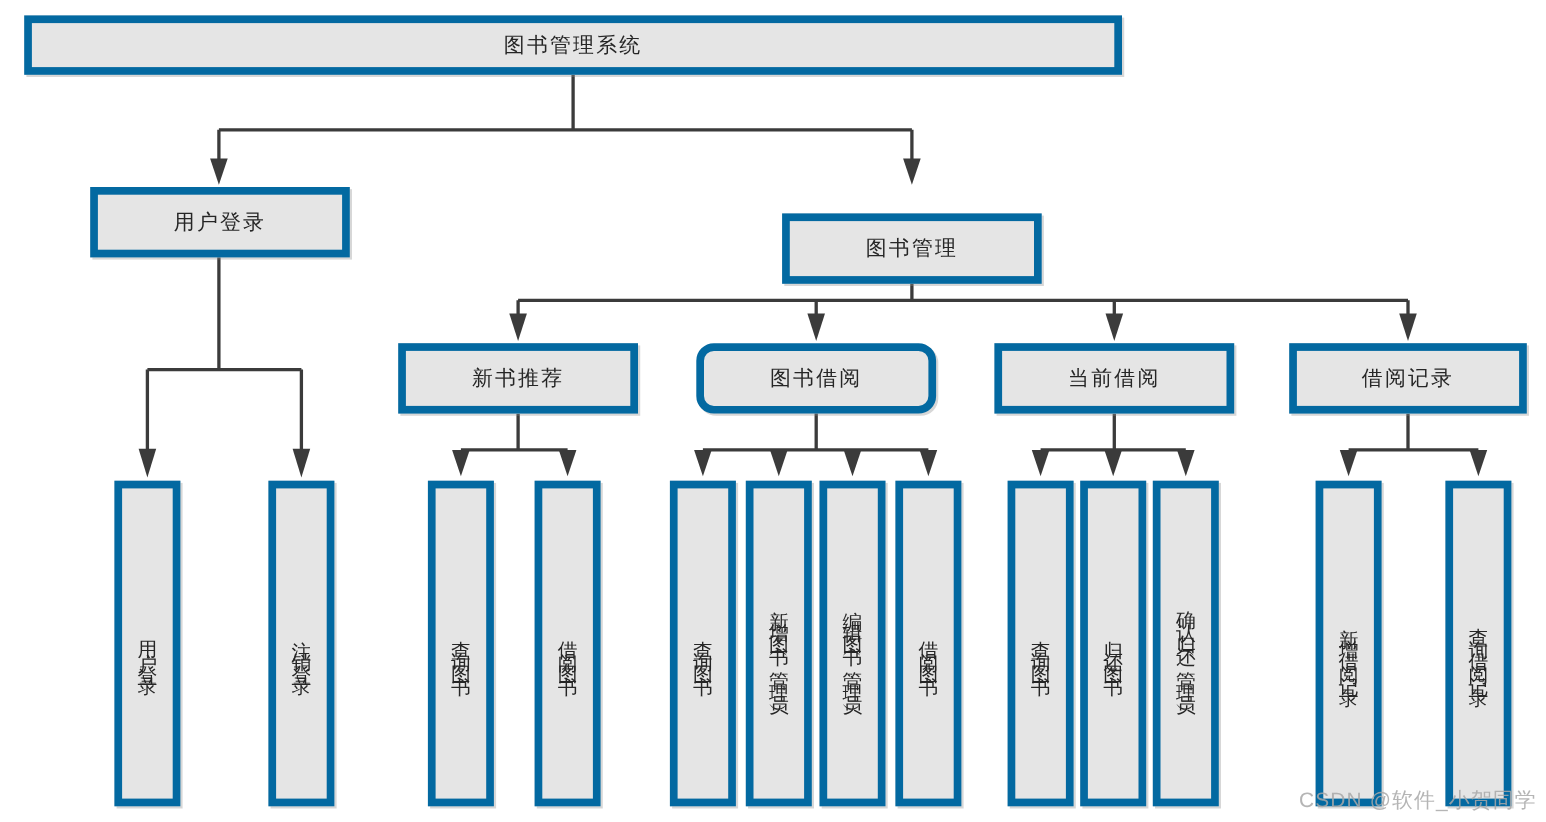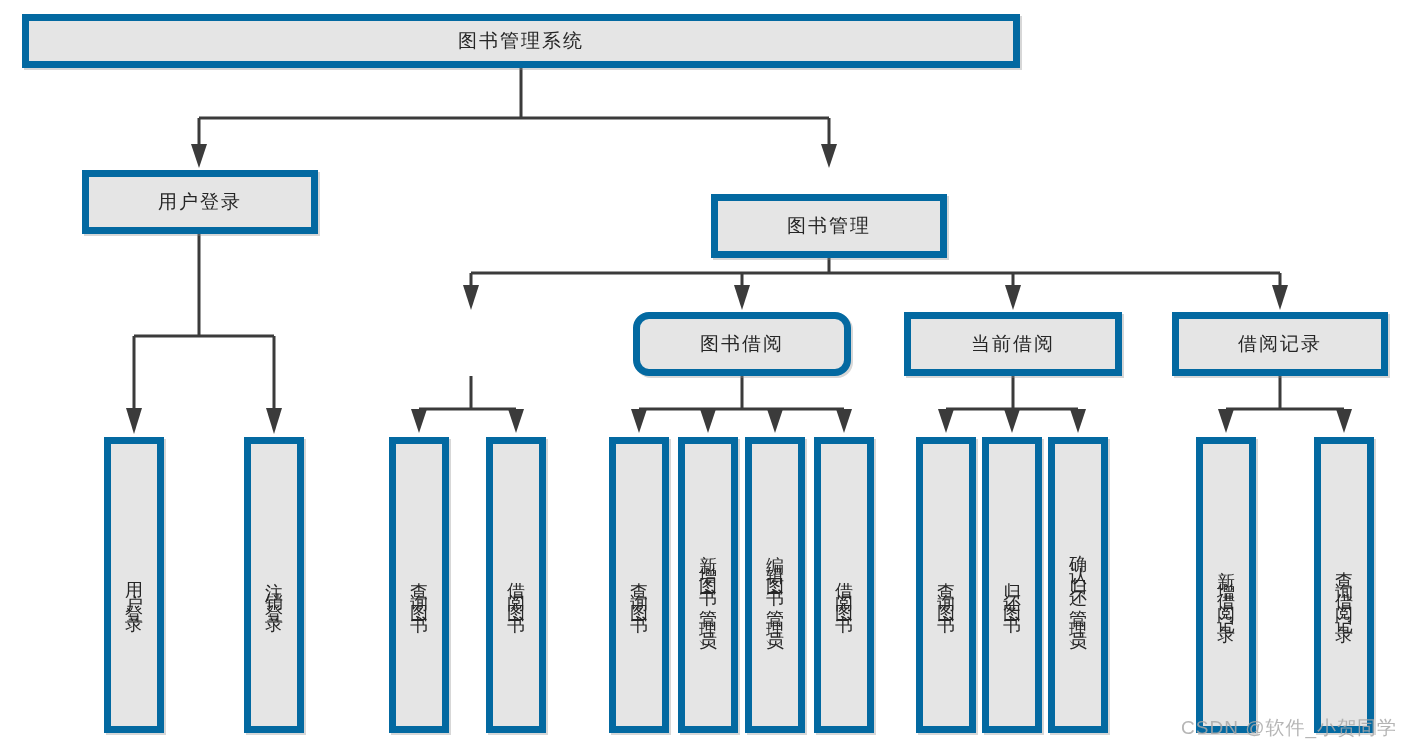--- a/index.html
+++ b/index.html
@@ -83,20 +83,21 @@
       <polygon points="1218,409 1234,409 1226,433"></polygon>
       <polygon points="1336,409 1352,409 1344,433"></polygon>
     </g>
   </svg>
 
   <div class="box" style="left:22px; top:14px; width:998px; height:54px;">图书管理系统</div>
 
   <div class="box" style="left:82px; top:170px; width:236px; height:64px;">用户登录</div>
   <div class="box" style="left:711px; top:170px; width:236px; height:64px;margin-top:24px;">图书管理</div>
 
+  <div class="box" style="left:362px; top:312px; width:218px; height:64px;">新书推荐</div>
   <div class="box" style="left:633px; top:312px; width:218px; height:64px;border-radius:16px;">图书借阅</div>
   <div class="box" style="left:904px; top:312px; width:218px; height:64px;">当前借阅</div>
   <div class="box" style="left:1172px; top:312px; width:216px; height:64px;text-align:center;">借阅记录</div>
 
   <div class="box leaf" style="left:104px; top:437px; width:60px; height:296px;">用户登录</div>
   <div class="box leaf" style="left:244px; top:437px; width:60px; height:296px;">注销登录</div>
   <div class="box leaf" style="left:389px; top:437px; width:60px; height:296px;">查询图书</div>
   <div class="box leaf" style="left:486px; top:437px; width:60px; height:296px;">借阅图书</div>
   <div class="box leaf" style="left:609px; top:437px; width:60px; height:296px;">查询图书</div>
   <div class="box leaf" style="left:678px; top:437px; width:60px; height:296px;">新增图书（管理员）</div>

